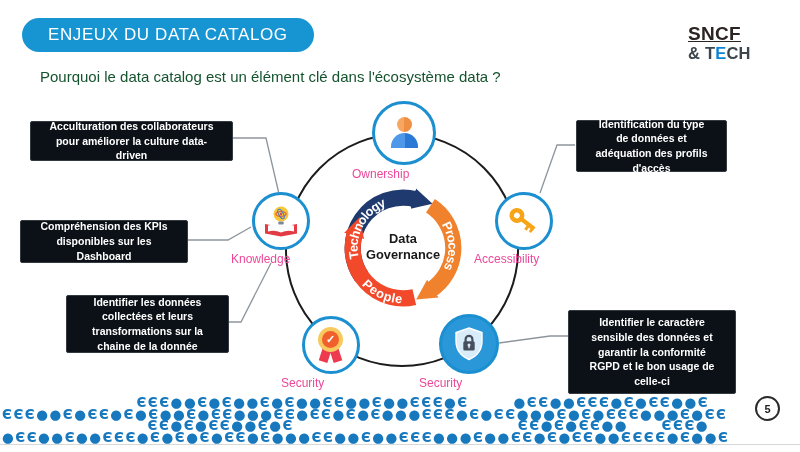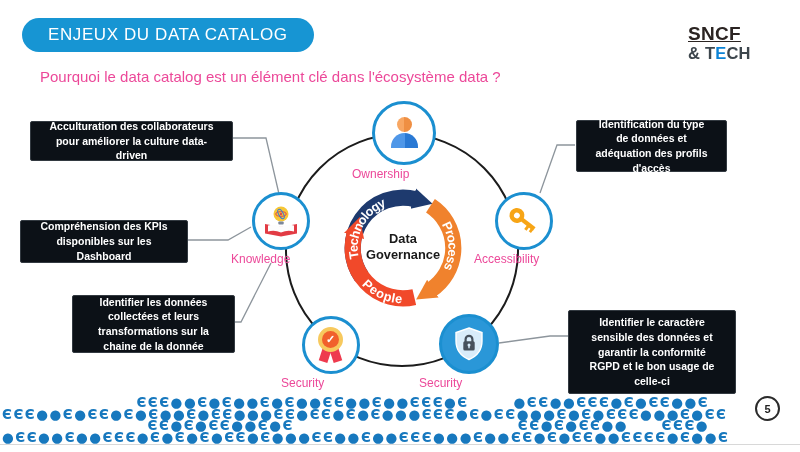--- a/index.html
+++ b/index.html
@@ -5,21 +5,21 @@
   * { margin:0; padding:0; box-sizing:border-box; }
   body { background:#e8e8e8; font-family:"Liberation Sans", sans-serif; }
   .slide { position:relative; width:800px; height:452px; background:#ffffff; overflow:hidden; }
 
   
   .title-pill { position:absolute; left:22px; top:18px; height:34px; padding:8px 26px;
     background:#1795d3; border-radius:17px; display:flex; align-items:center;
     color:#ffffff; font-size:17px; font-weight:500; letter-spacing:.6px; }
 
   
-  .subtitle { position:absolute; left:40px; top:68px; font-size:15px; color:#ec4899; }
+  .subtitle { position:absolute; left:40px; top:68px; font-size:15px; color:#14532d; }
 
   
   .logo { position:absolute; left:688px; top:24px; line-height:1.08; }
   .logo .l1 { font-size:19px; font-weight:800; color:#2b2422; letter-spacing:.3px;text-decoration:underline; }
   .logo .l2, .logo .l3 { font-size:16.5px; font-weight:700; color:#3d464d; letter-spacing:.2px; }
   .logo .blue { color:#0b83d6; }
 
   
   .overlay { position:absolute; left:0; top:0; pointer-events:none; }
 
@@ -169,21 +169,21 @@
       <path d="M12.6 16 L12.6 13.2 A3.4 3.4 0 0 1 19.4 13.2 L19.4 16" fill="none" stroke="#46505c" stroke-width="2.2"></path>
       <rect x="10.3" y="15.2" width="11.4" height="9.3" rx="1.6" fill="#46505c"></rect>
       <circle cx="16" cy="19" r="1.5" fill="#d9ecfa"></circle>
       <rect x="15.3" y="19.5" width="1.4" height="2.8" fill="#d9ecfa"></rect>
     </svg>
   </div>
   <div class="node-label" style="left:419px; top:376px; width:100px;">Security</div>
 
   <div class="callout" style="left:30px;  top:121px; width:203px; height:40px;">Acculturation des collaborateurs pour améliorer la culture data-driven</div>
   <div class="callout" style="left:20px;  top:220px; width:168px; height:43px;">Compréhension des KPIs disponibles sur les Dashboard</div>
-  <div class="callout" style="left:66px;  top:295px; width:163px; height:58px;margin-left:6px;">Identifier les données collectées et leurs transformations sur la chaine de la donnée</div>
+  <div class="callout" style="left:66px;  top:295px; width:163px; height:58px;">Identifier les données collectées et leurs transformations sur la chaine de la donnée</div>
   <div class="callout" style="left:576px; top:120px; width:151px; height:52px;">Identification du type de données et adéquation des profils d'accès</div>
   <div class="callout" style="left:568px; top:310px; width:168px; height:84px;">Identifier le caractère sensible des données et garantir la conformité RGPD et le bon usage de celle-ci</div>
 
   <div class="footer-band">
       <div class="dotrow">            ЄЄЄ●●Є●Є●●Є●Є●●ЄЄ●●Є●●ЄЄЄ●Є    ●ЄЄ●●ЄЄЄ●Є●ЄЄ●●Є</div>
       <div class="dotrow">ЄЄЄ●●Є●ЄЄ●Є●Є●●Є●ЄЄ●●●ЄЄ●ЄЄ●Є●Є●●●ЄЄЄ●Є●ЄЄ●●●Є●Є●ЄЄЄ●●●Є●ЄЄ</div>
       <div class="dotrow">             ЄЄ●Є●ЄЄ●●Є●Є                    ЄЄ●Є●ЄЄ●●   ЄЄЄ●</div>
       <div class="dotrow">●ЄЄ●●Є●●ЄЄЄ●Є●Є●Є●ЄЄ●Є●●●ЄЄ●●Є●●ЄЄЄ●●●Є●●ЄЄ●Є●ЄЄ●●ЄЄЄЄ●Є●●Є</div>
     </div>
   <div class="page-circle">

